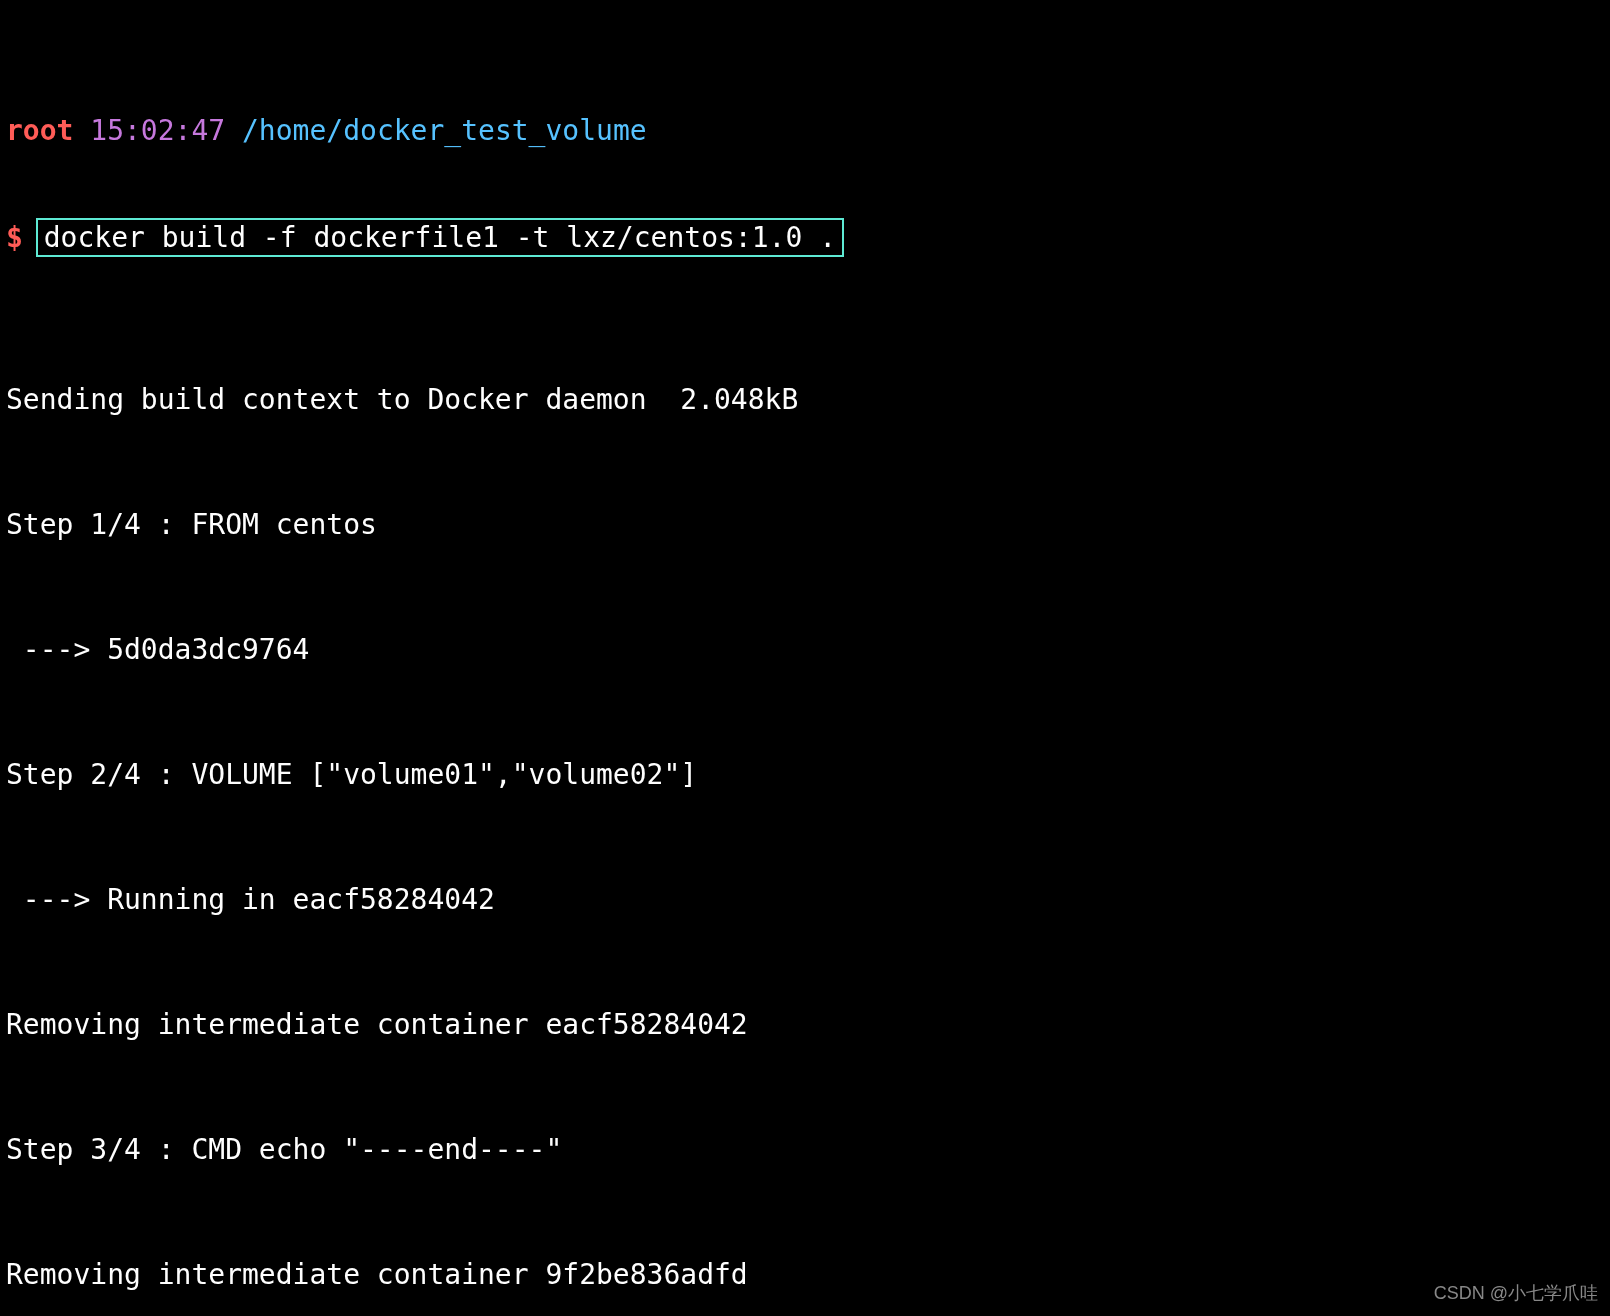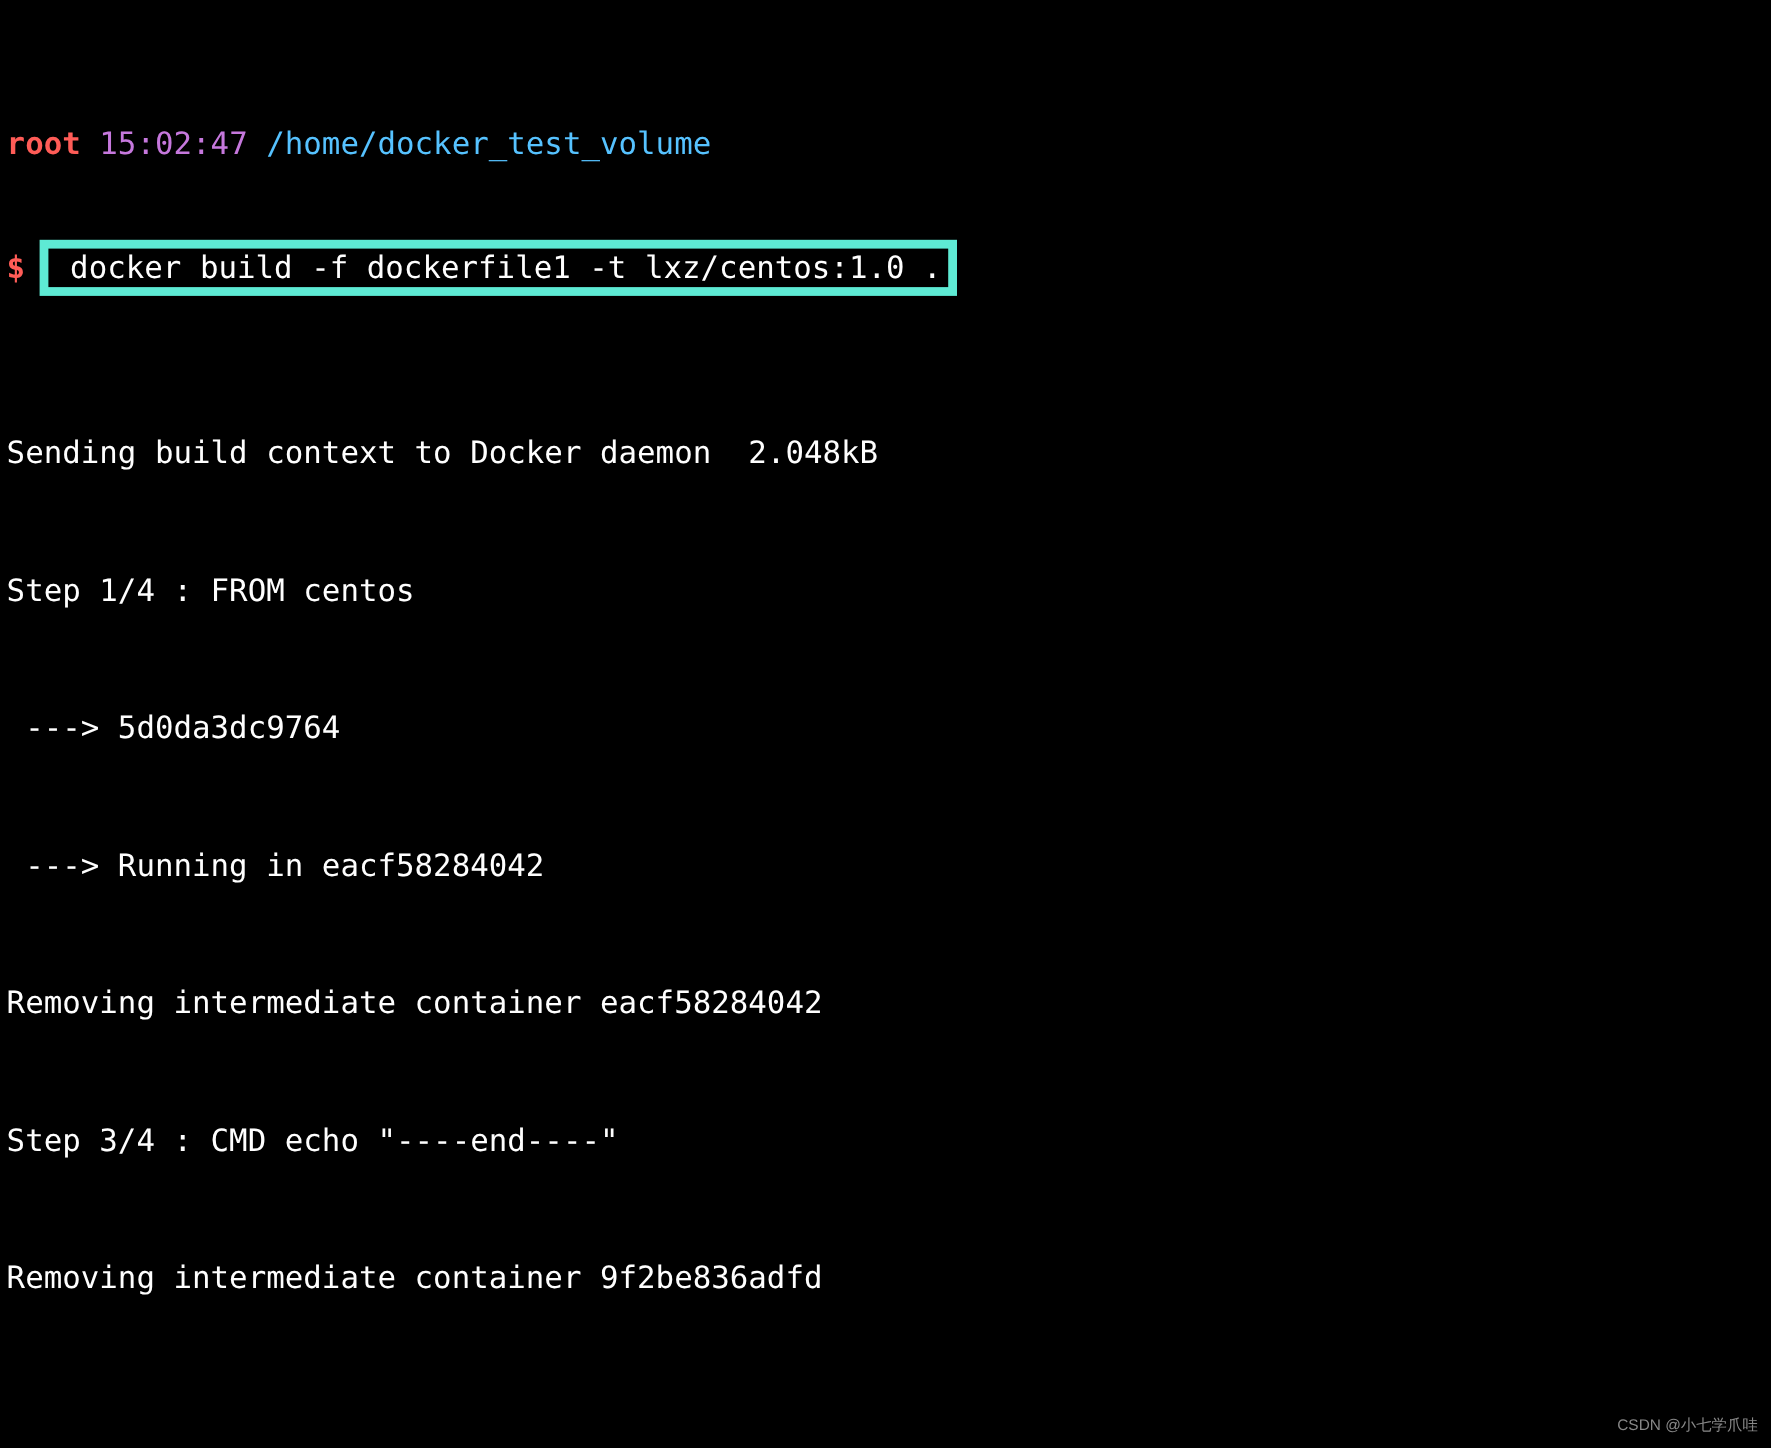--- a/index.html
+++ b/index.html
@@ -19,44 +19,45 @@
   }
   .row{display:block;}
   .user{color:#ff5c57;font-weight:bold;}
   .time{color:#c678dd;font-weight:normal;}
   .path{color:#56c2ff;font-weight:normal;}
   .prompt{color:#ff5c57;font-weight:bold;}
   .cmd{color:#fefefe;}
   .out{color:#fefefe;margin-top:20px;}
   .hl-box{
     display:inline-block;
-    border:8px solid #5eead4;
-    padding:0 6px 0 20px;
+    border:2px solid #5eead4;
+    padding:0 6px 0 6px;
     margin-left:-4px;
   }
   .wm{
     position:absolute;
     right:12px;
     bottom:12px;
-    font-size:14px;
+    font-size:18px;
     color:#888;
     font-family:sans-serif;
   }
 </style>
 </head>
 <body>
 
 <div class="term">
 
   <span class="row"><span class="user">root</span> <span class="time">15:02:47</span> <span class="path">/home/docker_test_volume</span></span>
   <span class="row"><span class="prompt">$</span> <span class="hl-box"><span class="cmd">docker build -f dockerfile1 -t lxz/centos:1.0 .</span></span></span>
 
   <span class="row out">Sending build context to Docker daemon  2.048kB</span>
   <span class="row out">Step 1/4 : FROM centos</span>
   <span class="row out"> ---&gt; 5d0da3dc9764</span>
+  <span class="row out">Step 2/4 : VOLUME ["volume01","volume02"]</span>
   <span class="row out"> ---&gt; Running in eacf58284042</span>
   <span class="row out">Removing intermediate container eacf58284042</span>
   <span class="row out">Step 3/4 : CMD echo "----end----"</span>
   <span class="row out">Removing intermediate container 9f2be836adfd</span>
   
   
   
   
   
   

